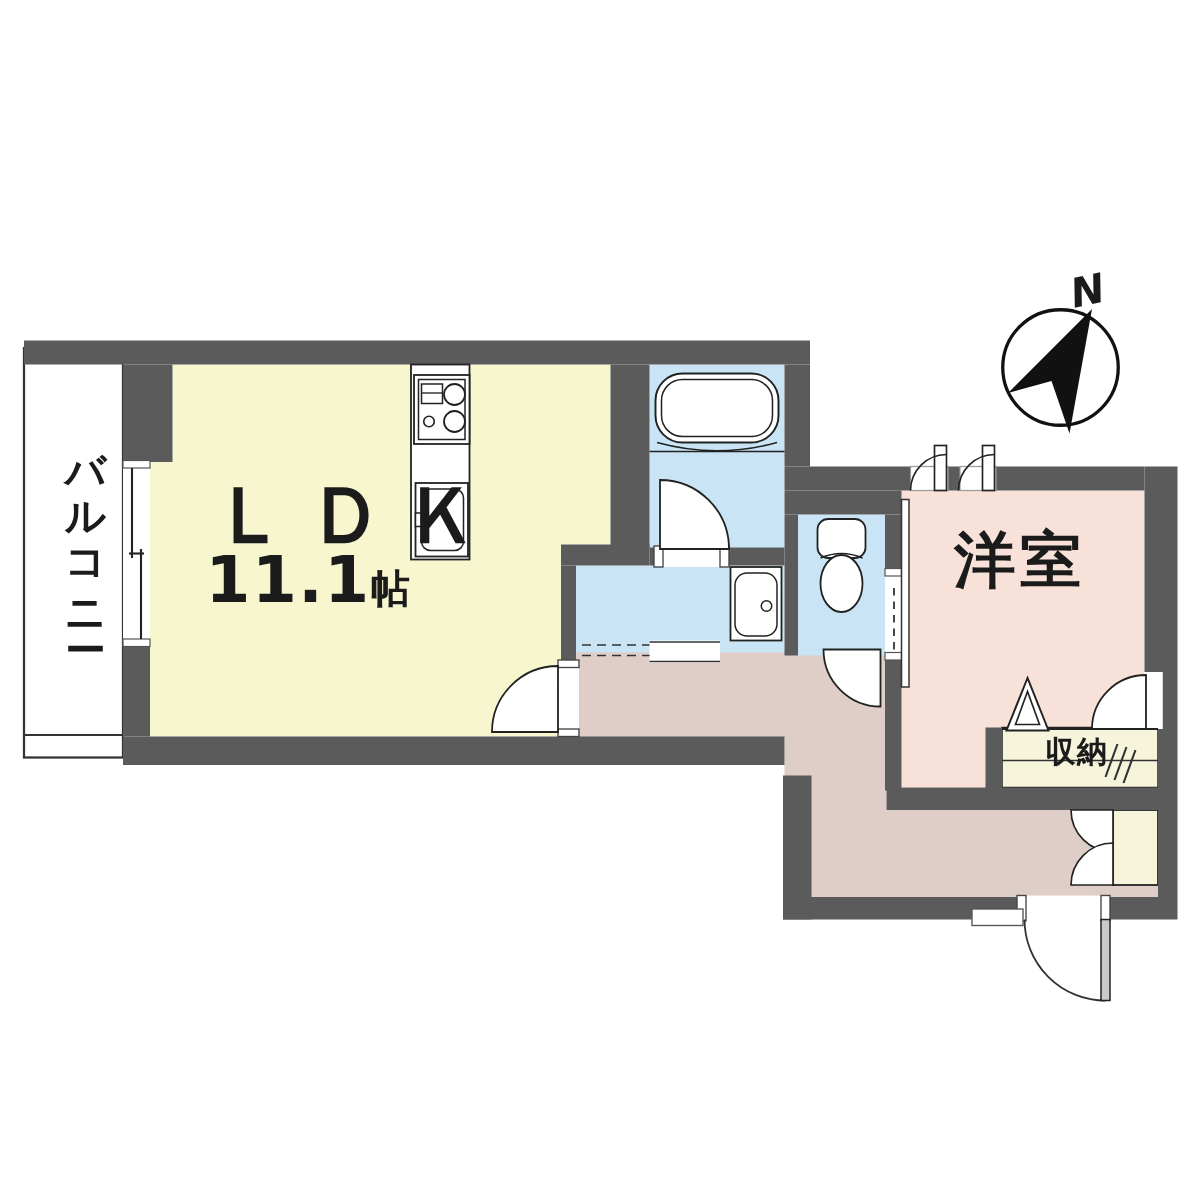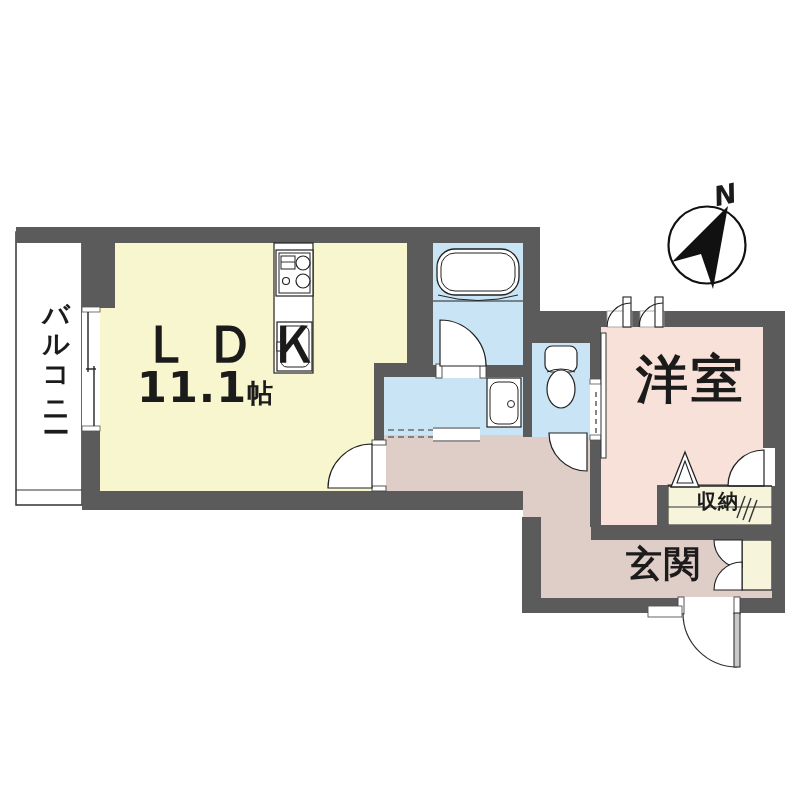--- a/index.html
+++ b/index.html
@@ -8,21 +8,21 @@
     font-family:"DejaVu Sans","Liberation Sans",sans-serif;
   }
   .stage svg{position:absolute;left:0;top:0;}
   .lbl{
     position:absolute;color:#1b1b1b;font-weight:bold;line-height:1;
     white-space:nowrap;letter-spacing:1px;
   }
   .lbl-balcony{left:43px;top:283px;font-size:27px;writing-mode:vertical-rl;letter-spacing:3px;height:210px;}
   .lbl-ldk{left:141px;top:318px;font-size:52px;letter-spacing:12px;}
   .lbl-ldk-size{left:137px;top:366px;font-size:43px;}
-  .lbl-west{left:636px;top:353px;font-size:52px;letter-spacing:3px;}
+  .lbl-west{left:636px;top:353px;font-size:41px;letter-spacing:3px;}
   .lbl-west-size{left:638px;top:403px;font-size:43px;}
   .lbl-entrance{left:626px;top:546px;font-size:36px;letter-spacing:2px;}
   .lbl-storage{left:697px;top:491px;font-size:20px;letter-spacing:1px;}
   .lbl-north{left:714px;top:181px;font-size:27px;font-style:italic;transform:rotate(-12deg);}
   .unit{font-size:26px;font-weight:bold;}
   .unit-big{font-size:27px;font-weight:bold;}
 </style>
 </head>
 <body>
 
@@ -207,16 +207,15 @@
   </g>
 </svg>
 
   <div class="lbl lbl-balcony">バルコニー</div>
 
   <div class="lbl lbl-ldk">ＬＤＫ</div>
   <div class="lbl lbl-ldk-size"><span>11.1</span><span class="unit">帖</span></div>
 
   <div class="lbl lbl-west">洋室</div>
 
-  <div class="lbl lbl-entrance">玄関</div>
   <div class="lbl lbl-storage">収納</div>
   <div class="lbl lbl-north">N</div>
 </div>
 
 </body></html>

